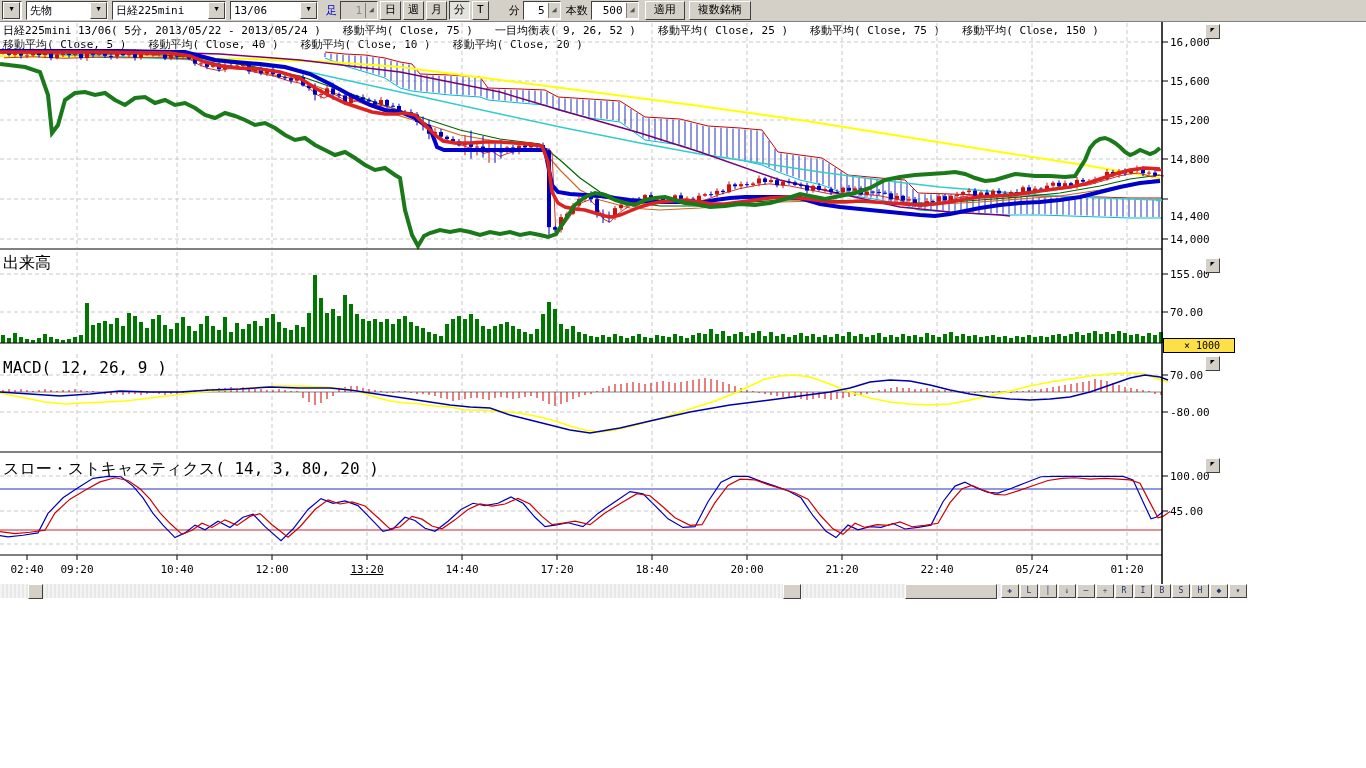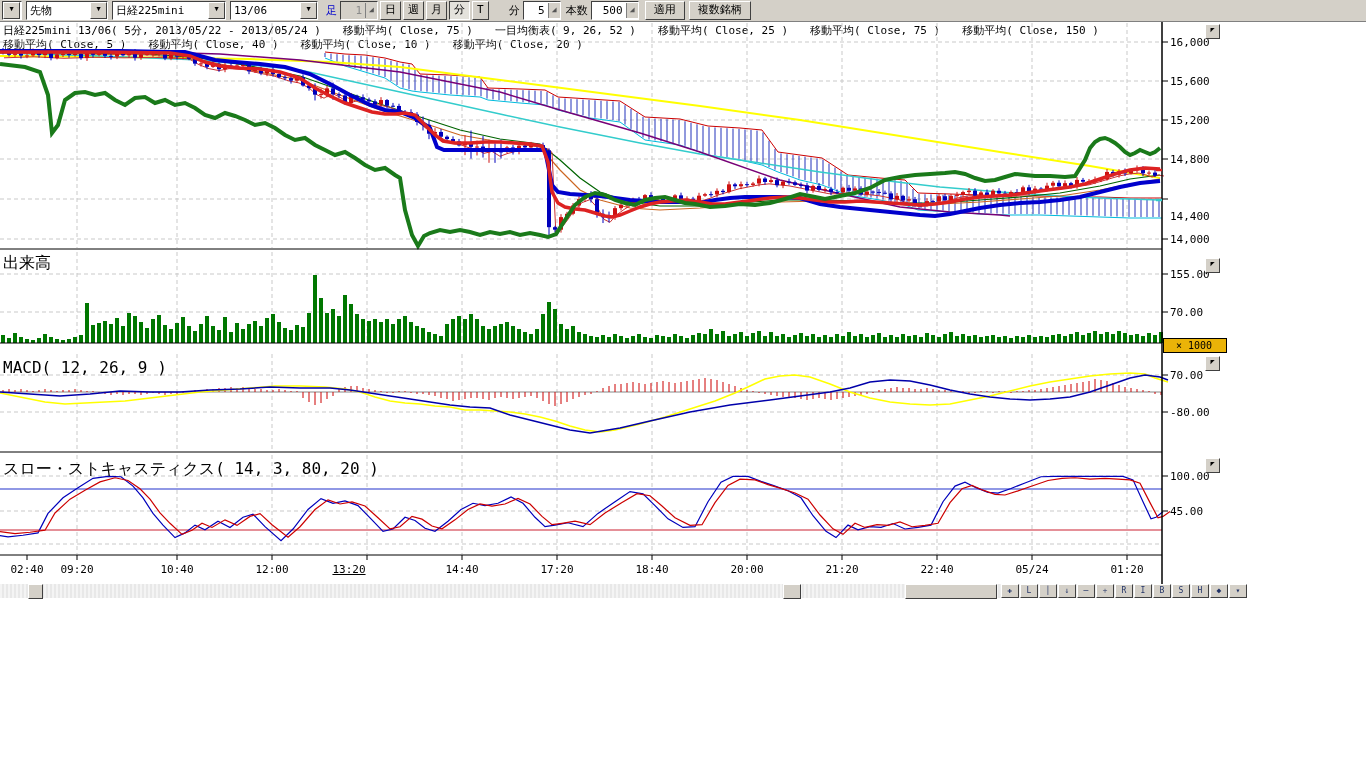--- a/index.html
+++ b/index.html
@@ -27,21 +27,21 @@
   .tlabel{margin-left:8px;}
   
   .legendrow{position:absolute;left:3px;white-space:nowrap;font-size:11px;color:#000;z-index:1;}
   .legendrow span{margin-right:22px;}
   
   #chartsvg{position:absolute;left:0;top:0;z-index:5;}
   .panel-label{position:absolute;font-size:16px;color:#000;z-index:6;background:transparent;}
   .yaxis-label{position:absolute;left:1170px;font-size:11px;color:#000;z-index:6;}
   .xaxis-label{position:absolute;top:563px;font-size:11px;color:#000;transform:translateX(-50%);z-index:6;}
   #mult-box{position:absolute;left:1163px;top:338px;width:50px;height:13px;border:1px solid #000;
-            background:#eab308;font-size:10px;line-height:13px;padding-left:12px;z-index:7;}
+            background:#fde047;font-size:10px;line-height:13px;padding-left:20px;z-index:7;}
   .expand-btn{position:absolute;left:1205px;width:13px;height:13px;background:#d4d0c8;
               border:1px solid;border-color:#fff #404040 #404040 #fff;font-size:7px;
               line-height:11px;text-align:center;color:#000;z-index:7;}
   
   #bottombar{position:absolute;left:0;top:584px;width:1226px;height:14px;background:#efefef;z-index:6;}
   #bb-track{position:absolute;left:0;top:0;width:1000px;height:14px;
             background:repeating-linear-gradient(90deg,#f4f4f4 0 2px,#e8e8e8 2px 4px);}
   .bb-box{position:absolute;top:0;height:13px;background:#d4d0c8;border:1px solid;
           border-color:#fff #404040 #404040 #fff;}
   #bb-buttons{position:absolute;left:1001px;top:0;display:flex;}
@@ -1146,21 +1146,21 @@
       <div class="yaxis-label" style="top: 268px;">155.00</div>
       <div class="yaxis-label" style="top: 306px;">70.00</div>
       <div class="yaxis-label" style="top: 369px;">70.00</div>
       <div class="yaxis-label" style="top: 406px;">-80.00</div>
       <div class="yaxis-label" style="top: 470px;">100.00</div>
       <div class="yaxis-label" style="top: 505px;">45.00</div>
       <div class="xaxis-label" style="left: 27px;">02:40</div>
       <div class="xaxis-label" style="left: 77px;">09:20</div>
       <div class="xaxis-label" style="left: 177px;">10:40</div>
       <div class="xaxis-label" style="left: 272px;">12:00</div>
-      <div class="xaxis-label" style="left: 349px; text-decoration: underline;">13:20</div>
+      <div class="xaxis-label" style="left: 367px; text-decoration: underline;">13:20</div>
       <div class="xaxis-label" style="left: 462px;">14:40</div>
       <div class="xaxis-label" style="left: 557px;">17:20</div>
       <div class="xaxis-label" style="left: 652px;">18:40</div>
       <div class="xaxis-label" style="left: 747px;">20:00</div>
       <div class="xaxis-label" style="left: 842px;">21:20</div>
       <div class="xaxis-label" style="left: 937px;">22:40</div>
       <div class="xaxis-label" style="left: 1032px;">05/24</div>
       <div class="xaxis-label" style="left: 1127px;">01:20</div>
     </div>
 

